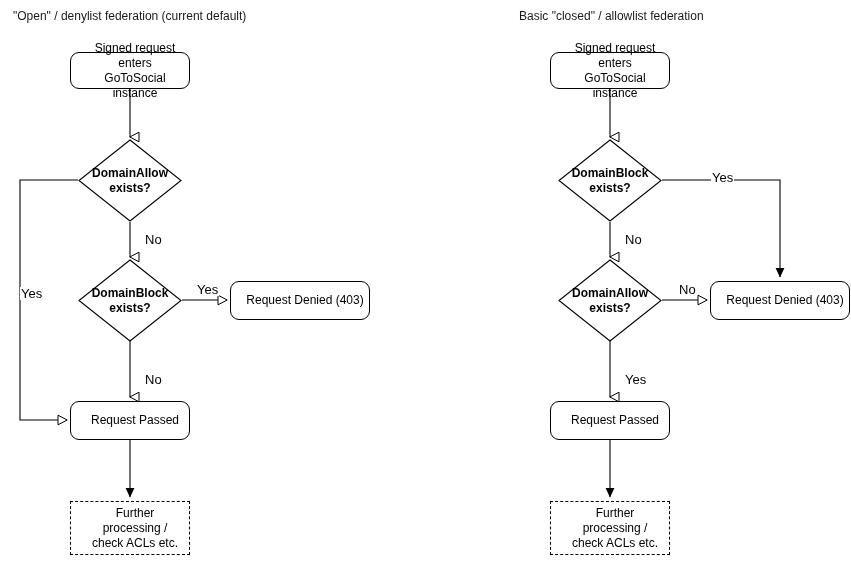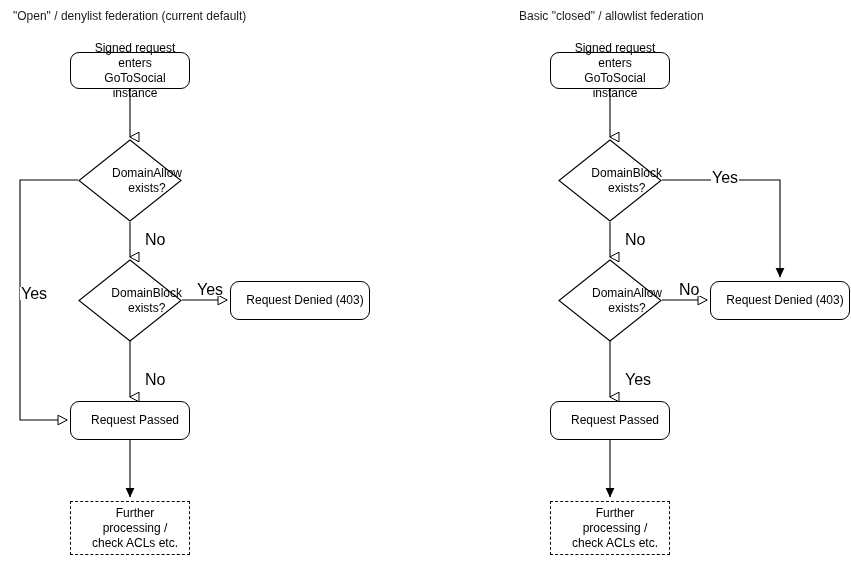--- a/index.html
+++ b/index.html
@@ -57,39 +57,40 @@
     justify-content: flex-end;
   }
   .node .label {
     padding: 0 4px;
     white-space: pre-line;
   }
   .diamond {
     position: absolute;
     display: flex;
     align-items: center;
-    justify-content: flex-end;
+    justify-content: center;
+    font-weight: bold;
   }
   .diamond .dlabel {
     position: relative;
     z-index: 2;
     font-size: 12px;
     line-height: 15px;
     text-align: center;
     white-space: pre-line;
     color: #000000;
   }
   .diamond svg {
     position: absolute;
     left: 0;
     top: 0;
   }
   .edge-label {
     position: absolute;
-    font-size: 16px;
+    font-size: 13px;
     line-height: 13px;
     color: #000000;
     background: #ffffff;
     padding: 0 1px;
     white-space: nowrap;
   }
 </style>
 </head>
 <body>
 

